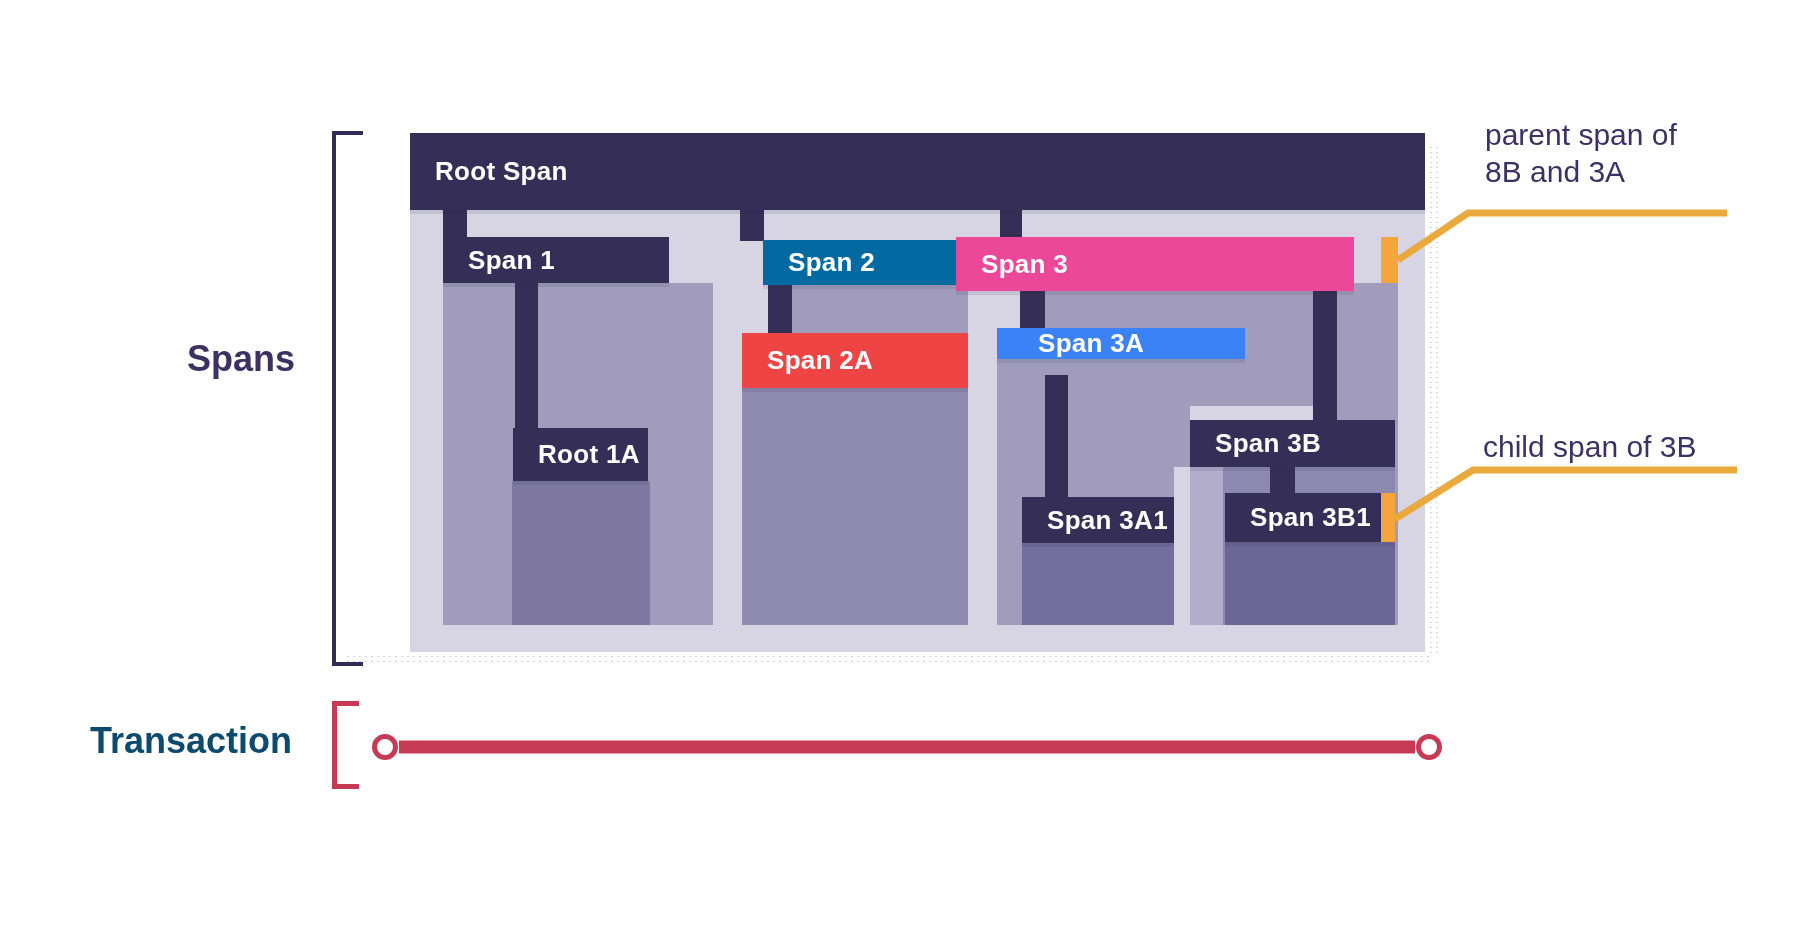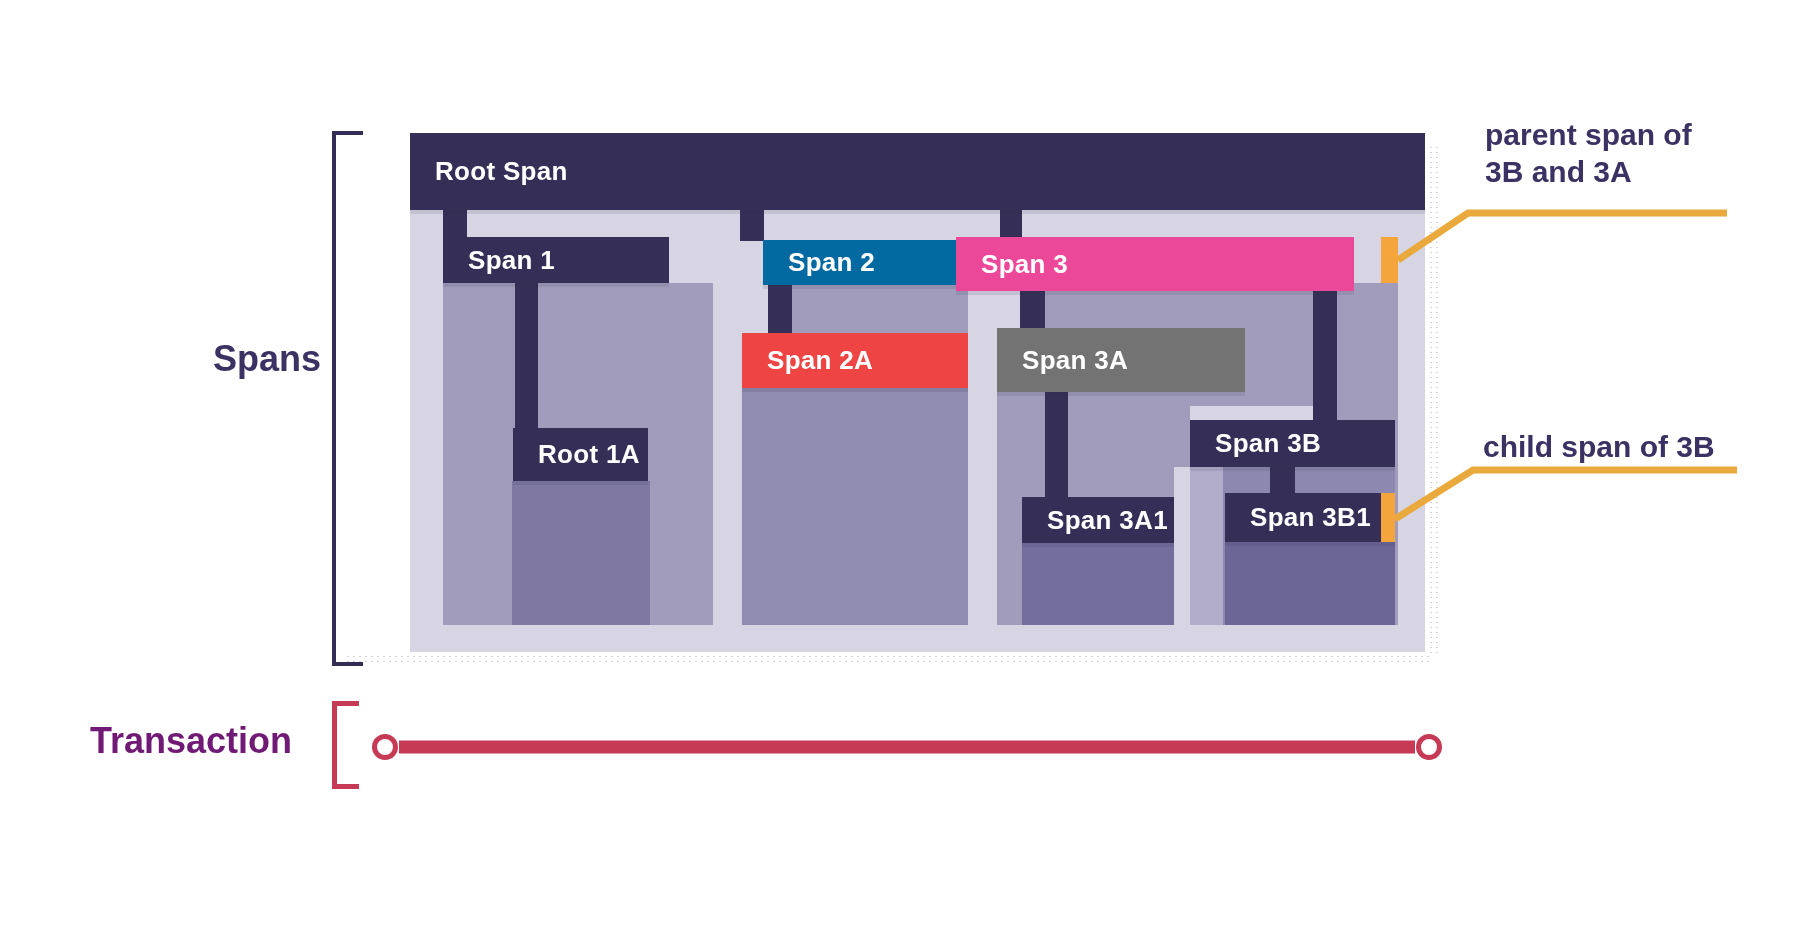--- a/index.html
+++ b/index.html
@@ -24,36 +24,36 @@
     background-size:5px 5px;
   }
   .kind-fill-tex{
     background-image:radial-gradient(rgba(255,255,255,0.14) 1px, transparent 1.2px);
     background-size:6px 6px;
   }
   .side-label{
     position:absolute;font-weight:bold;font-size:36px;
     color:#3B3163;text-align:center;
   }
-  .side-label.red{color:#701a75;}
+  .side-label.red{color:#0c4a6e;}
   .bracket{position:absolute;}
   .bracket.spans{
     left:332px;top:131px;width:27px;height:527px;
     border-left:4px solid #332C54;
     border-top:4px solid #332C54;
     border-bottom:4px solid #332C54;
   }
   .bracket.transaction{
     left:332px;top:701px;width:22px;height:78px;
     border-left:5px solid #C63A55;
     border-top:5px solid #C63A55;
     border-bottom:5px solid #C63A55;
   }
   .annotation{
-    position:absolute;font-weight:bold;font-size:30px;
+    position:absolute;font-weight:normal;font-size:30px;
     line-height:37px;color:#3B3163;white-space:nowrap;
   }
   .overlay{position:absolute;left:0;top:0;pointer-events:none;z-index:8;}
   .halftone{
     position:absolute;
     background-image:radial-gradient(rgba(59,50,96,0.22) 1.1px, transparent 1.3px);
     background-size:6px 5px;
   }
   .shadowed{box-shadow:0 4px 0 rgba(53,46,86,0.12);}
 </style>
@@ -90,21 +90,21 @@
       </div>
       <div class="node kind-fill" style="left: 997px; top: 283px; width: 401px; height: 342px; background: rgb(161, 156, 188);"></div>
       <div class="node kind-fill" style="left: 997px; top: 283px; width: 23px; height: 45px; background: rgb(215, 213, 228);"></div>
       <div class="node kind-connector" style="left: 1020px; top: 283px; width: 25px; height: 45px; background: rgb(53, 46, 86);"></div>
       <div class="node kind-connector" style="left: 1313px; top: 283px; width: 24px; height: 137px; background: rgb(53, 46, 86);"></div>
       <div class="node kind-fill" style="left: 1190px; top: 406px; width: 123px; height: 14px; background: rgb(215, 213, 228);"></div>
       <div class="node kind-bar shadowed" style="left: 956px; top: 237px; width: 398px; height: 54px; background: #ec4899;">
         <span class="bar-label">Span 3</span>
       </div>
       <div class="node kind-marker" style="left: 1381px; top: 237px; width: 17px; height: 46px; background: rgb(244, 166, 60);"></div>
-      <div class="node kind-bar shadowed" style="left: 997px; top: 328px; width: 248px; height: 64px; background: #737373;">
+      <div class="node kind-bar shadowed" style="left: 997px; top: 328px; width: 248px; height: 31px; background: #3b82f6; padding-left: 16px;">
         <span class="bar-label">Span 3A</span>
       </div>
       <div class="node kind-connector" style="left: 1045px; top: 375px; width: 23px; height: 122px; background: rgb(53, 46, 86);"></div>
       <div class="node kind-fill-tex" style="left: 1022px; top: 543px; width: 152px; height: 82px; background: rgb(116, 110, 156);"></div>
       <div class="node kind-bar shadowed" style="left: 1022px; top: 497px; width: 152px; height: 46px; background: rgb(53, 46, 86); text-align: center;">
         <span class="bar-label">Span 3A1</span>
       </div>
       <div class="node kind-fill" style="left: 1174px; top: 467px; width: 16px; height: 158px; background: rgb(215, 213, 228);"></div>
       <div class="node kind-fill-tex" style="left: 1190px; top: 467px; width: 33px; height: 158px; background: rgb(178, 173, 203);"></div>
       <div class="node kind-fill" style="left: 1223px; top: 467px; width: 172px; height: 158px; background: rgb(141, 136, 175);"></div>
@@ -115,29 +115,29 @@
       </div>
       <div class="node kind-bar shadowed" style="left: 1225px; top: 493px; width: 170px; height: 49px; background: rgb(53, 46, 86);">
         <span class="bar-label">Span 3B1</span>
       </div>
       <div class="node kind-marker" style="left: 1381px; top: 493px; width: 14px; height: 49px; background: rgb(244, 166, 60);"></div>
     </div>
 
   <div class="halftone" style="left:345px;top:654px;width:1086px;height:12px;"></div>
   <div class="halftone" style="left:1428px;top:145px;width:10px;height:512px;"></div>
 
-  <div class="side-label" style="left:161px;top:338px;width:160px;text-align:right;">Spans</div>
+  <div class="side-label" style="left:161px;top:338px;width:160px;">Spans</div>
   <div class="bracket spans"></div>
 
   <div class="side-label red" style="left:71px;top:720px;width:240px;">Transaction</div>
   <div class="bracket transaction"></div>
 
   <div class="annotation" style="left:1485px;top:116px;">
     <div>parent span of</div>
-    <div>3B and 3A</div>
+    <div>8B and 3A</div>
   </div>
   <div class="annotation" style="left:1483px;top:428px;">
     <div>child span of 3B</div>
   </div>
 
   <svg class="overlay" width="1801" height="927" viewBox="0 0 1801 927">
     <polyline points="1398,260 1468,213 1727,213" fill="none" stroke="#EAA93C" stroke-width="7"></polyline>
     <polyline points="1395,519 1473,470 1737,470" fill="none" stroke="#EAA93C" stroke-width="7"></polyline>
     <line x1="399" y1="747" x2="1415" y2="747" stroke="#C63A55" stroke-width="13"></line>
     <circle cx="385" cy="747" r="10.5" fill="#ffffff" stroke="#C63A55" stroke-width="5"></circle>

